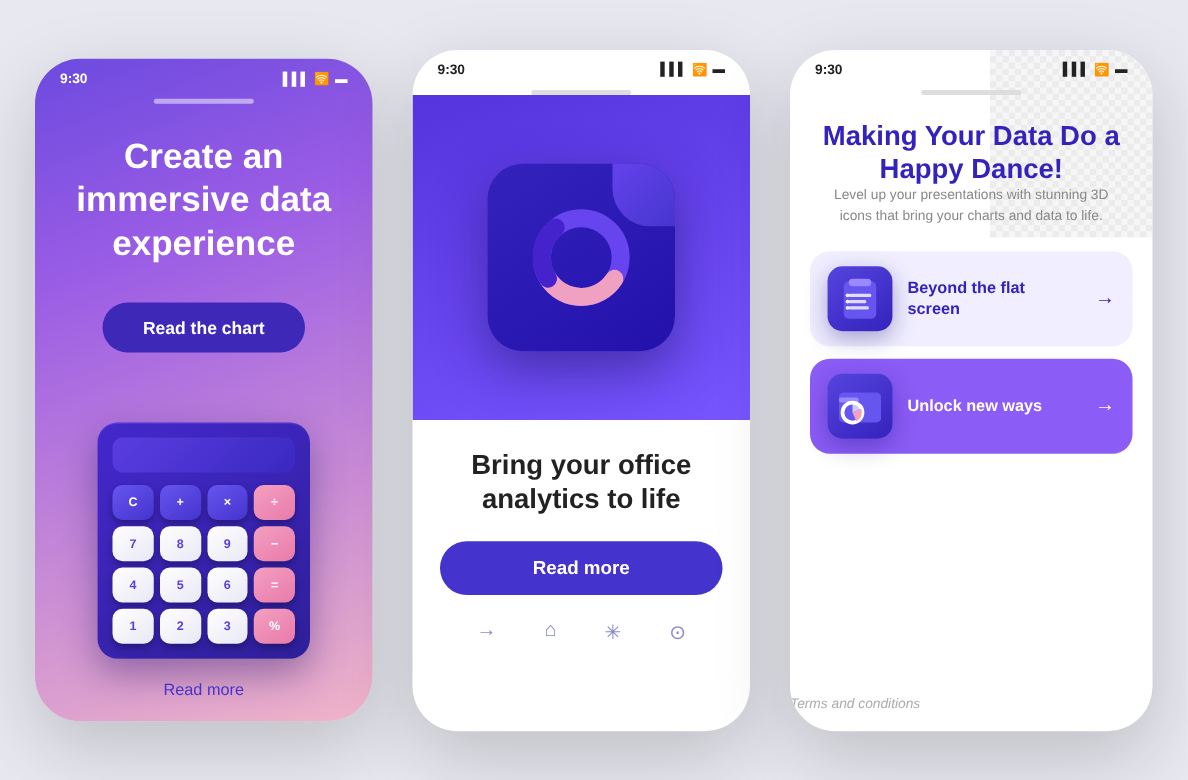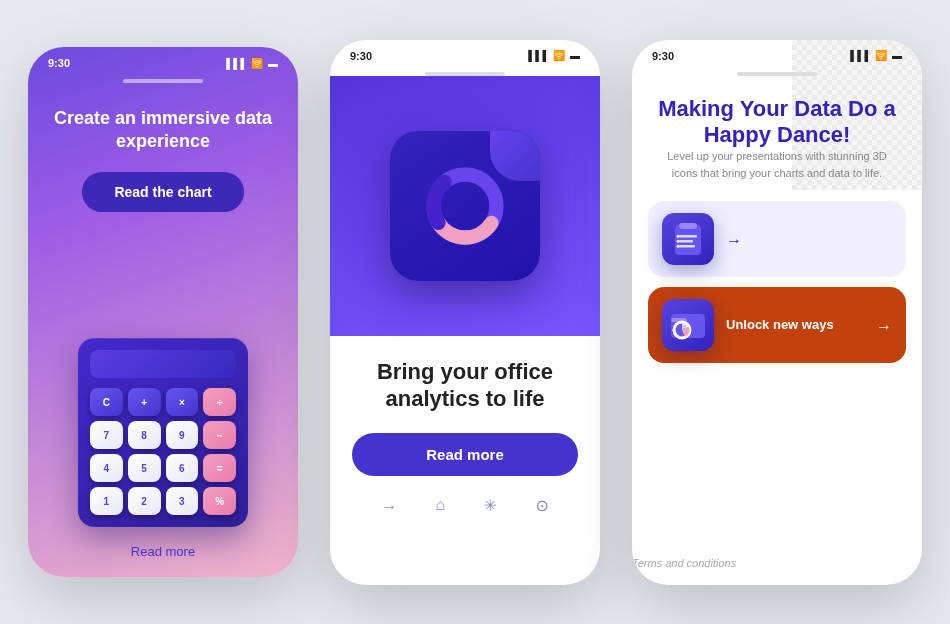--- a/index.html
+++ b/index.html
@@ -66,24 +66,24 @@
       color: white;
     }
 
     .phone-1 .offer-label {
       font-size: 13px;
       opacity: 0.85;
       margin-bottom: 6px;
     }
 
     .phone-1 .headline {
-      font-size: 18px;
+      font-size: 28px;
       font-weight: 700;
       line-height: 1.25;
-      margin-bottom: 20px;
+      margin-bottom: 30px;
     }
 
     .phone-1 .view-btn {
       background: #3d28b8;
       color: white;
       border: none;
       border-radius: 30px;
       padding: 12px 32px;
       font-size: 14px;
       font-weight: 600;
@@ -324,21 +324,21 @@
       background: #f0eeff;
       border-radius: 16px;
       padding: 12px 14px;
       display: flex;
       align-items: center;
       gap: 12px;
       margin-bottom: 10px;
     }
 
     .feature-card.dark {
-      background: #c2410c;
+      background: #8b5cf6;
       color: white;
     }
 
     .card-icon {
       width: 52px;
       height: 52px;
       border-radius: 12px;
       flex-shrink: 0;
       display: flex;
       align-items: center;
@@ -504,20 +504,23 @@
             <rect x="2" y="4" width="26" height="30" rx="4" fill="#6655ee"></rect>
             <rect x="6" y="2" width="18" height="6" rx="3" fill="#9988ff"></rect>
             <rect x="6" y="14" width="18" height="2.5" rx="1" fill="white" opacity="0.8"></rect>
             <rect x="6" y="19" width="14" height="2.5" rx="1" fill="white" opacity="0.8"></rect>
             <rect x="6" y="24" width="16" height="2.5" rx="1" fill="white" opacity="0.8"></rect>
             <circle cx="5" cy="15.25" r="1.5" fill="white" opacity="0.9"></circle>
             <circle cx="5" cy="20.25" r="1.5" fill="white" opacity="0.9"></circle>
             <circle cx="5" cy="25.25" r="1.5" fill="white" opacity="0.9"></circle>
           </svg>
         </div>
+        <div class="card-text">
+          <div class="card-title">Beyond the flat screen</div>
+        </div>
         <span class="card-arrow">→</span>
       </div>
 
       <div class="feature-card dark">
         <div class="card-icon chart">
           <svg width="34" height="30" viewBox="0 0 34 30" fill="none">
             <rect x="0" y="4" width="34" height="24" rx="4" fill="#6655ee"></rect>
             <rect x="0" y="8" width="16" height="4" rx="2" fill="#9988ff"></rect>
             <circle cx="11" cy="20" r="8" fill="none" stroke="white" stroke-width="3"></circle>
             <path d="M11 20 L11 12 A8 8 0 0 1 18 17 Z" fill="white" opacity="0.7"></path>

